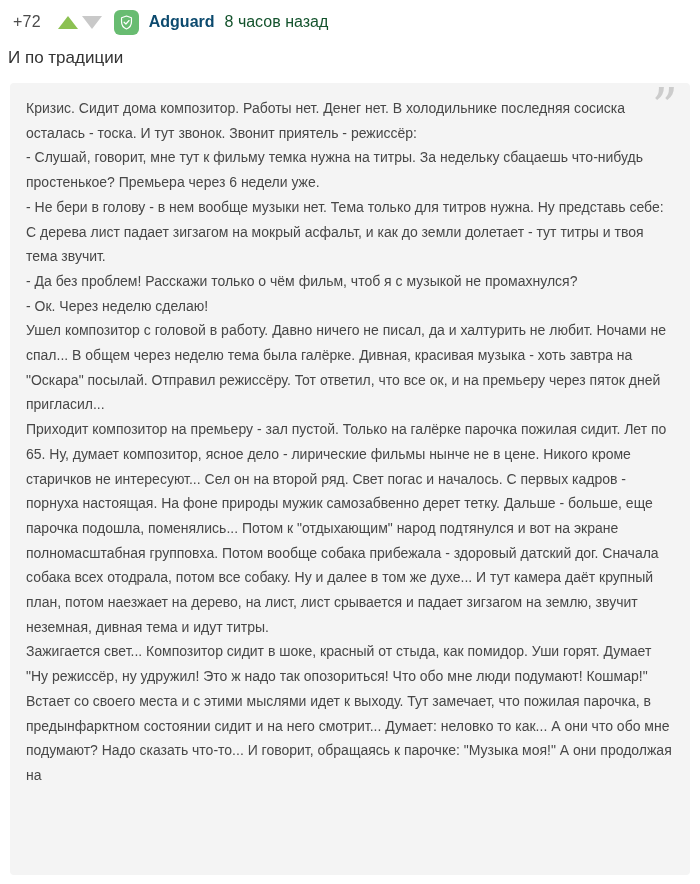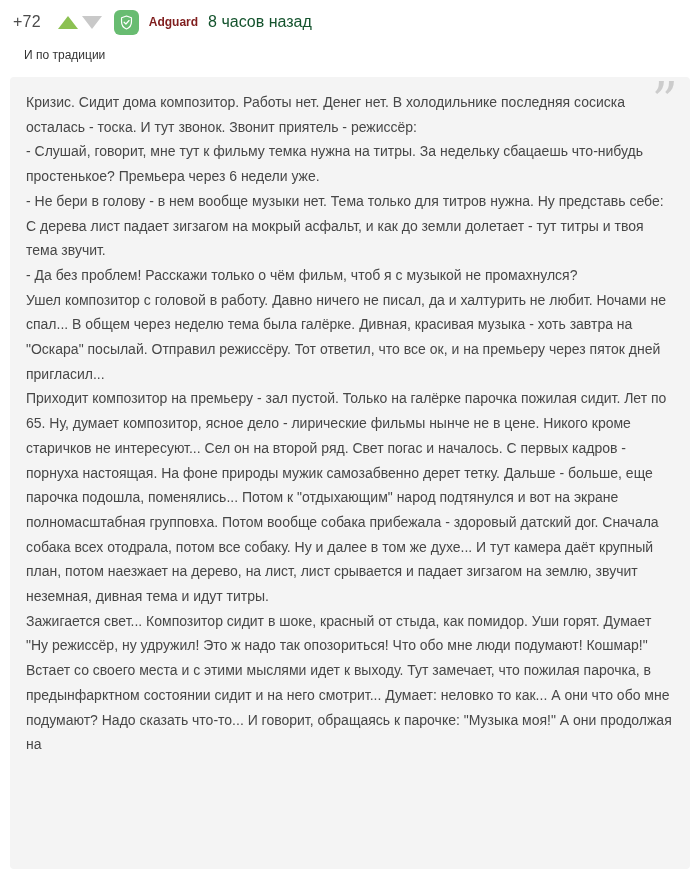--- a/index.html
+++ b/index.html
@@ -46,36 +46,36 @@
     background: var(--avatar-green, #68bc71);
     display: flex;
     align-items: center;
     justify-content: center;
     cursor: pointer;
     flex: 0 0 auto;
   }
   .avatar svg { display: block; }
   .username {
     margin-left: 10px;
-    font-size: 12px;
+    font-size: 16px;
     font-weight: bold;
-    color: #7f1d1d;
+    color: #0c4a6e;
     cursor: pointer;
   }
   .timestamp {
     margin-left: 10px;
     font-size: 16px;
     color: #14532d;
     cursor: pointer;
   }
 
   
   .comment-title {
-    margin: 13px 12px 0 24px;
-    font-size: 12px;
+    margin: 13px 12px 0 8px;
+    font-size: 17px;
     color: #333333;
   }
 
   
   .quote-block {
     position: relative;
     margin: 15px 10px 0 10px;
     background: var(--quote-bg, #f4f4f4);
     border-radius: 4px;
     padding: 13px 40px 15px 16px;
@@ -120,17 +120,18 @@
 
 <div class="comment-title">И по традиции</div>
 
 <div class="quote-block">
   <span class="quote-mark">”</span>
   <div class="quote-text">
       <div class="para">Кризис. Сидит дома композитор. Работы нет. Денег нет. В холодильнике последняя сосиска осталась - тоска. И тут звонок. Звонит приятель - режиссёр:</div>
       <div class="para">- Слушай, говорит, мне тут к фильму темка нужна на титры. За недельку сбацаешь что-нибудь простенькое? Премьера через 6 недели уже.</div>
       <div class="para">- Не бери в голову - в нем вообще музыки нет. Тема только для титров нужна. Ну представь себе: С дерева лист падает зигзагом на мокрый асфальт, и как до земли долетает - тут титры и твоя тема звучит.</div>
       <div class="para">- Да без проблем! Расскажи только о чём фильм, чтоб я с музыкой не промахнулся?</div>
+      <div class="para">- Ок. Через неделю сделаю!</div>
       <div class="para">Ушел композитор с головой в работу. Давно ничего не писал, да и халтурить не любит. Ночами не спал... В общем через неделю тема была галёрке. Дивная, красивая музыка - хоть завтра на "Оскара" посылай. Отправил режиссёру. Тот ответил, что все ок, и на премьеру через пяток дней пригласил...</div>
       <div class="para">Приходит композитор на премьеру - зал пустой. Только на галёрке парочка пожилая сидит. Лет по 65. Ну, думает композитор, ясное дело - лирические фильмы нынче не в цене. Никого кроме старичков не интересуют... Сел он на второй ряд. Свет погас и началось. С первых кадров - порнуха настоящая. На фоне природы мужик самозабвенно дерет тетку. Дальше - больше, еще парочка подошла, поменялись... Потом к "отдыхающим" народ подтянулся и вот на экране полномасштабная групповха. Потом вообще собака прибежала - здоровый датский дог. Сначала собака всех отодрала, потом все собаку. Ну и далее в том же духе... И тут камера даёт крупный план, потом наезжает на дерево, на лист, лист срывается и падает зигзагом на землю, звучит неземная, дивная тема и идут титры.</div>
       <div class="para">Зажигается свет... Композитор сидит в шоке, красный от стыда, как помидор. Уши горят. Думает "Ну режиссёр, ну удружил! Это ж надо так опозориться! Что обо мне люди подумают! Кошмар!" Встает со своего места и с этими мыслями идет к выходу. Тут замечает, что пожилая парочка, в предынфарктном состоянии сидит и на него смотрит... Думает: неловко то как... А они что обо мне подумают? Надо сказать что-то... И говорит, обращаясь к парочке: "Музыка моя!" А они продолжая на</div>
     </div>
 </div>
 
 </body></html>

